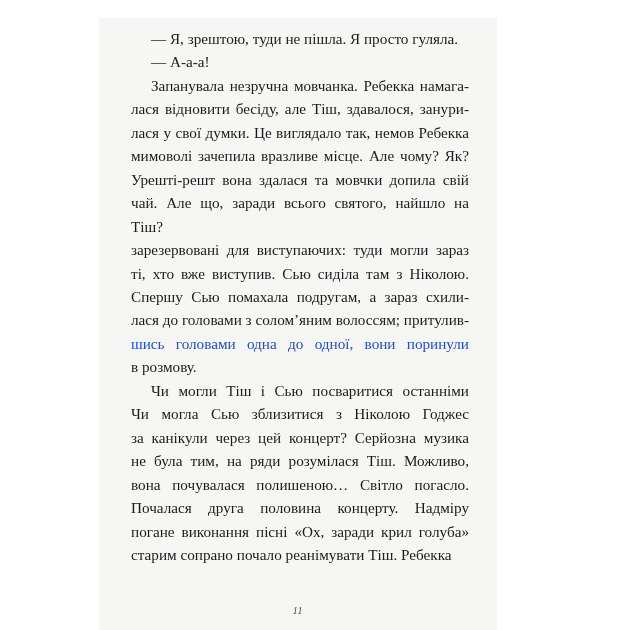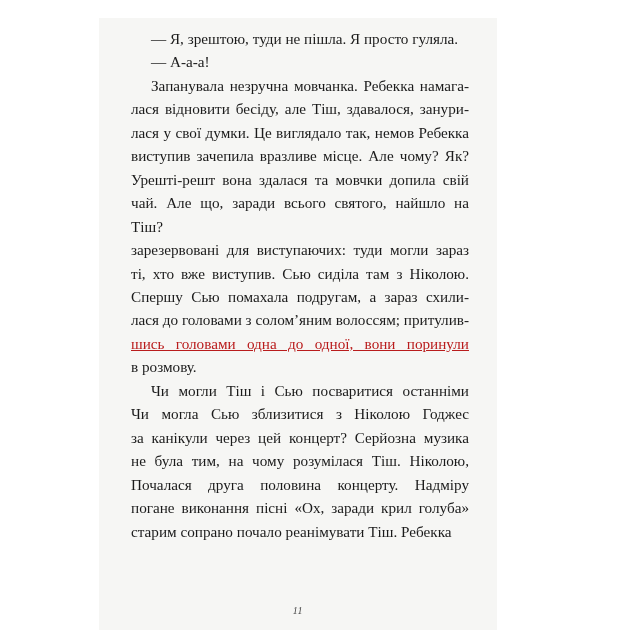--- a/index.html
+++ b/index.html
@@ -64,33 +64,34 @@
 <body style="background: rgb(255, 255, 255);">
 
 <div id="book-page" style="background: rgb(246, 246, 244);">
 
   <div id="text-column">
       <span class="line indent last" style="color: rgb(27, 27, 27);">— Я, зрештою, туди не пішла. Я просто гуляла.</span>
       <span class="line indent last" style="color: rgb(27, 27, 27);">— А-а-а!</span>
       <span class="line indent" style="color: rgb(27, 27, 27);">Запанувала незручна мовчанка. Ребекка намага-</span>
       <span class="line" style="color: rgb(27, 27, 27);">лася відновити бесіду, але Тіш, здавалося, занури-</span>
       <span class="line" style="color: rgb(27, 27, 27);">лася у свої думки. Це виглядало так, немов Ребекка</span>
-      <span class="line" style="color: rgb(27, 27, 27);">виступив зачепила вразливе місце. Але чому? Як?</span>
+      <span class="line" style="color: rgb(27, 27, 27);">мимоволі зачепила вразливе місце. Але чому? Як?</span>
       <span class="line" style="color: rgb(27, 27, 27);">Урешті-решт вона здалася та мовчки допила свій</span>
       <span class="line last" style="color: rgb(27, 27, 27);">чай. Але що, заради всього святого, найшло на Тіш?</span>
       <span class="line" style="color: rgb(27, 27, 27);">зарезервовані для виступаючих: туди могли зараз</span>
       <span class="line" style="color: rgb(27, 27, 27);">ті, хто вже виступив. Сью сиділа там з Ніколою.</span>
       <span class="line" style="color: rgb(27, 27, 27);">Спершу Сью помахала подругам, а зараз схили-</span>
       <span class="line" style="color: rgb(27, 27, 27);">лася до головами з солом’яним волоссям; притулив-</span>
-      <span class="line" style="color: #b91c1c; text-decoration: underline;">шись головами одна до одної, вони поринули</span>
+      <span class="line" style="color: #1d4ed8;">шись головами одна до одної, вони поринули</span>
       <span class="line last" style="color: rgb(27, 27, 27);">в розмову.</span>
       <span class="line indent" style="color: rgb(27, 27, 27);">Чи могли Тіш і Сью посваритися останніми</span>
       <span class="line" style="color: rgb(27, 27, 27);">Чи могла Сью зблизитися з Ніколою Годжес</span>
       <span class="line" style="color: rgb(27, 27, 27);">за канікули через цей концерт? Серйозна музика</span>
-      <span class="line" style="color: rgb(27, 27, 27);">не була тим, на чому розумілася Тіш. Ніколою,</span>
+      <span class="line" style="color: rgb(27, 27, 27);">не була тим, на ряди розумілася Тіш. Можливо,</span>
+      <span class="line" style="color: rgb(27, 27, 27);">вона почувалася полишеною… Світло погасло.</span>
       <span class="line" style="color: rgb(27, 27, 27);">Почалася друга половина концерту. Надміру</span>
       <span class="line" style="color: rgb(27, 27, 27);">погане виконання пісні «Ох, заради крил голуба»</span>
       <span class="line last" style="color: rgb(27, 27, 27);">старим сопрано почало реанімувати Тіш. Ребекка</span>
     </div>
 
   <div id="page-number">11</div>
 
 </div>
 
 </body></html>

